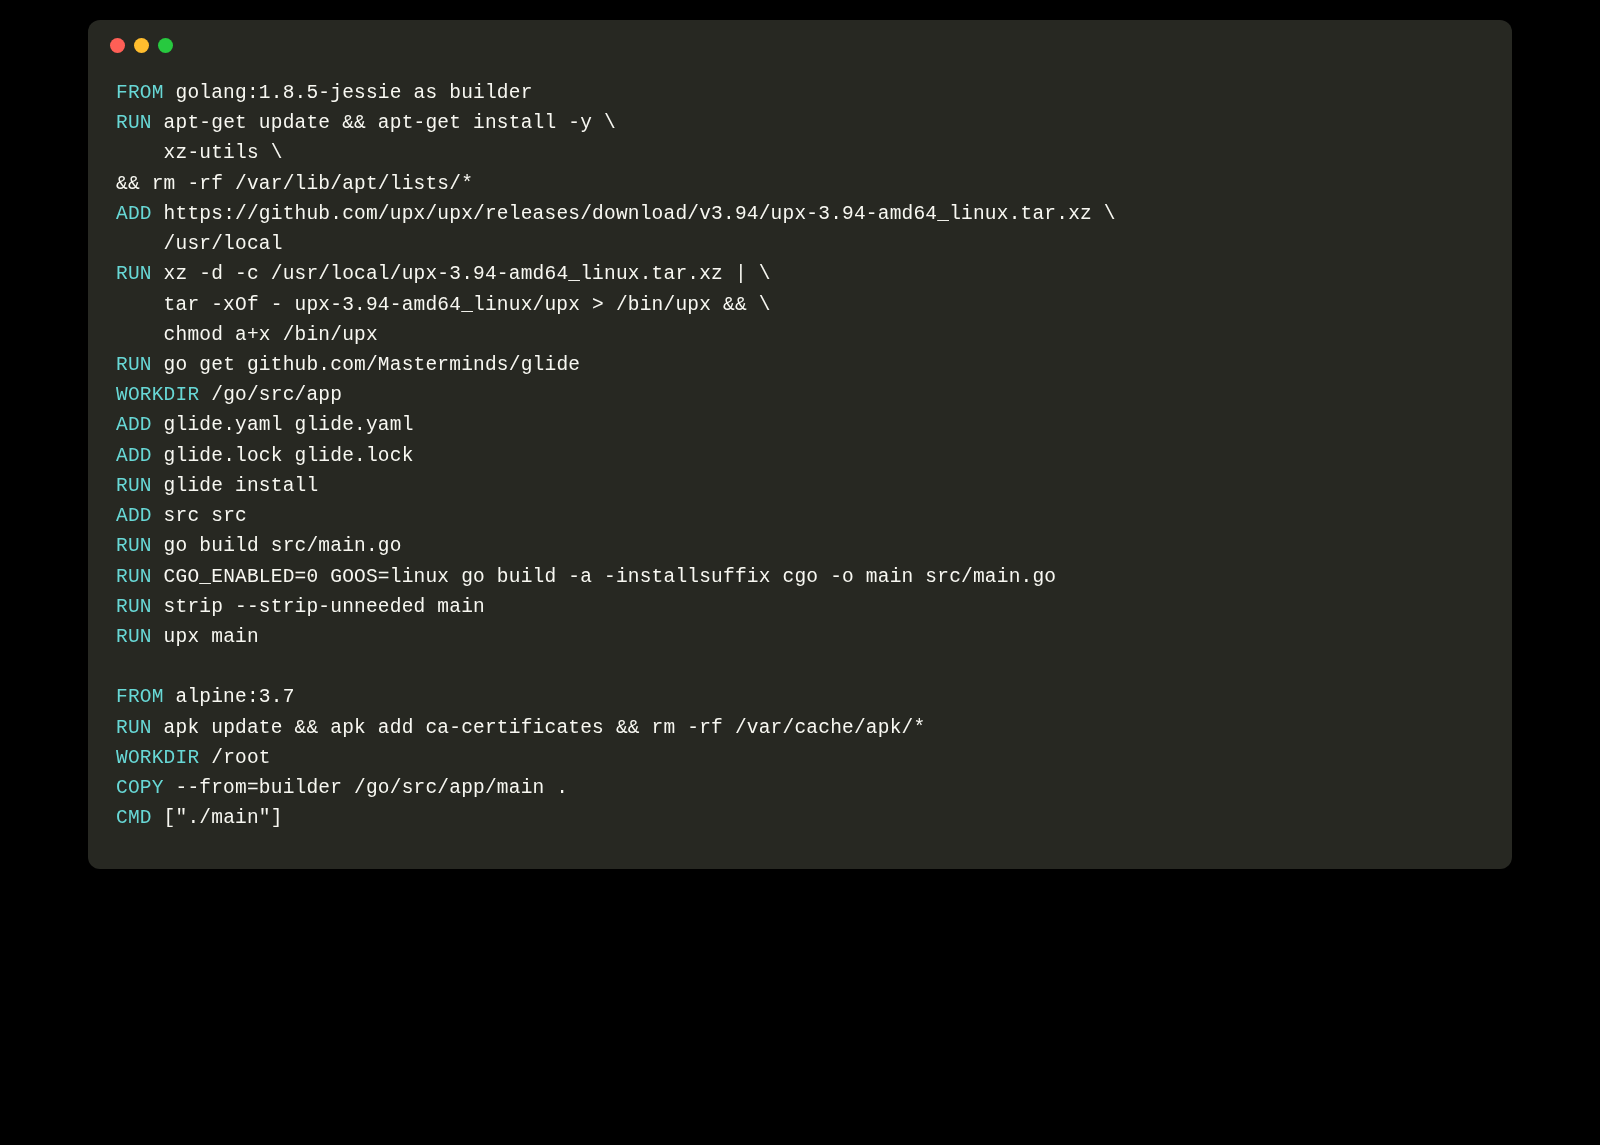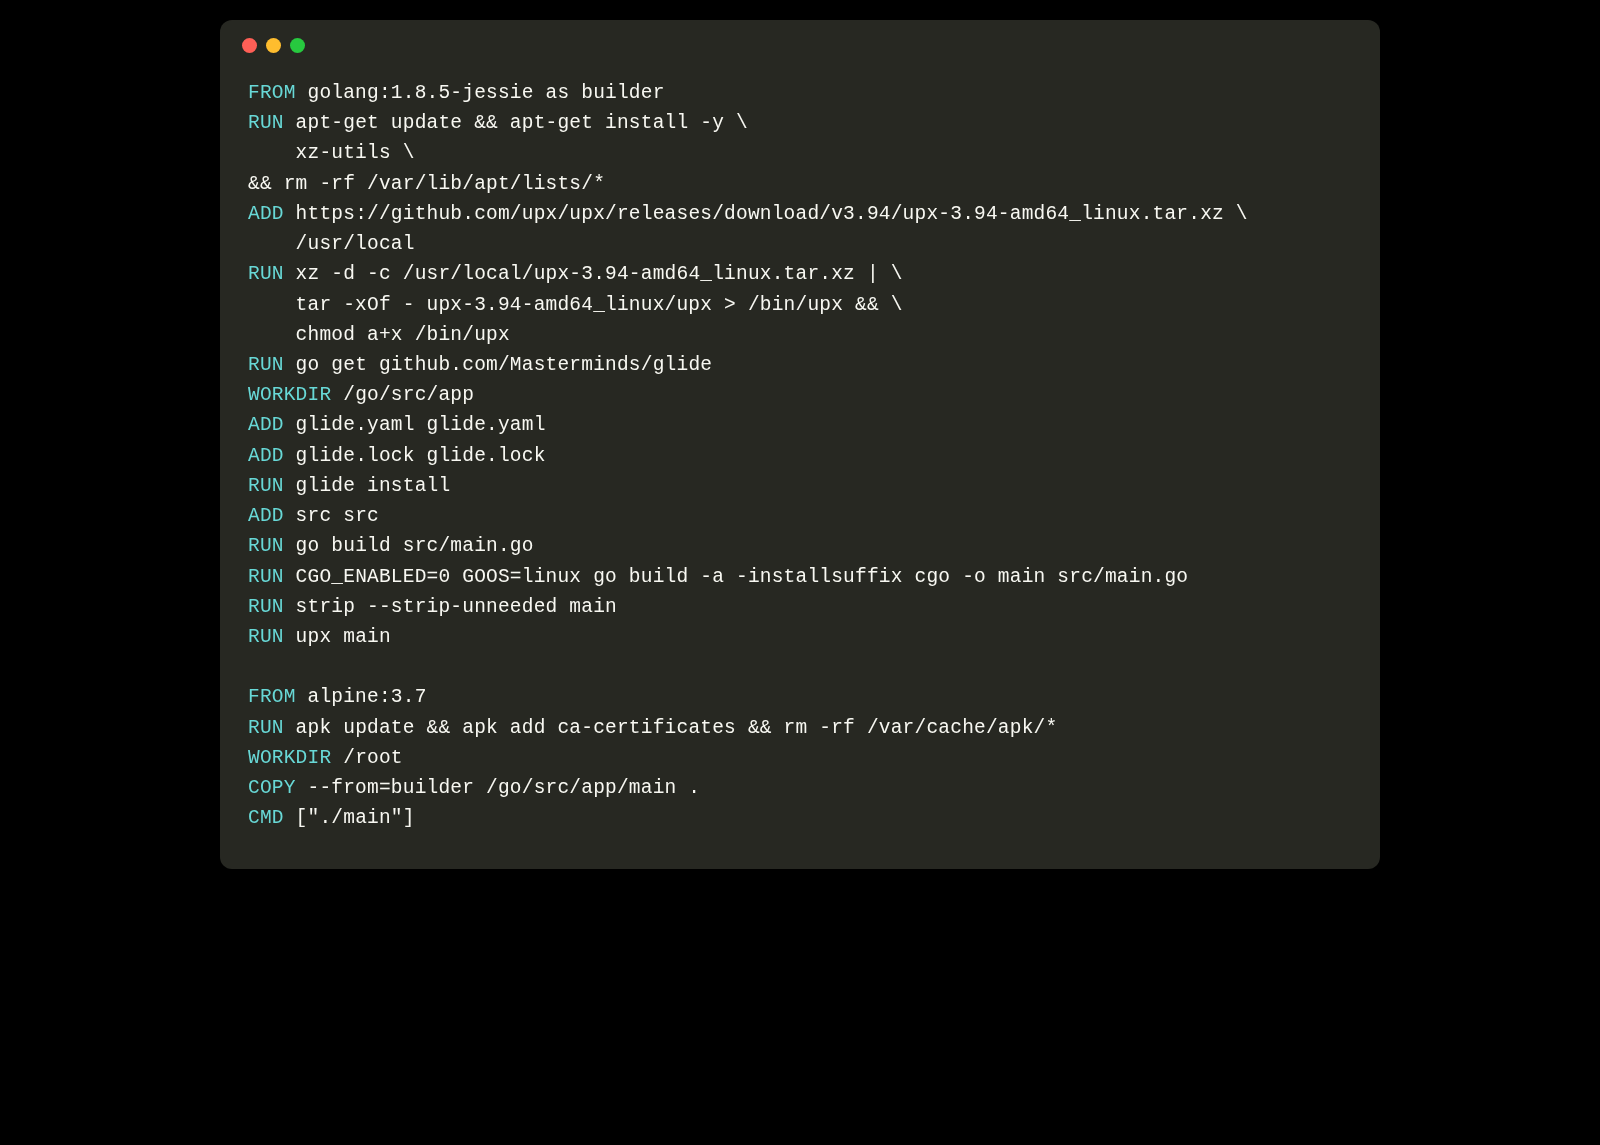--- a/index.html
+++ b/index.html
@@ -9,21 +9,21 @@
       justify-content: center;
       align-items: flex-start;
       padding: 20px;
       min-height: 100vh;
       font-family: "SF Mono", Menlo, Monaco, Consolas, "Courier New", monospace;
     }
     .window {
       background: #27282299;
       background: #272822;
       border-radius: 12px;
-      width: 1160px;
+      width: 1424px;
       padding: 0;
       overflow: hidden;
       box-shadow: 0 0 30px rgba(0,0,0,0.5);
     }
     .titlebar {
       height: 50px;
       display: flex;
       align-items: center;
       padding-left: 22px;
       gap: 9px;

